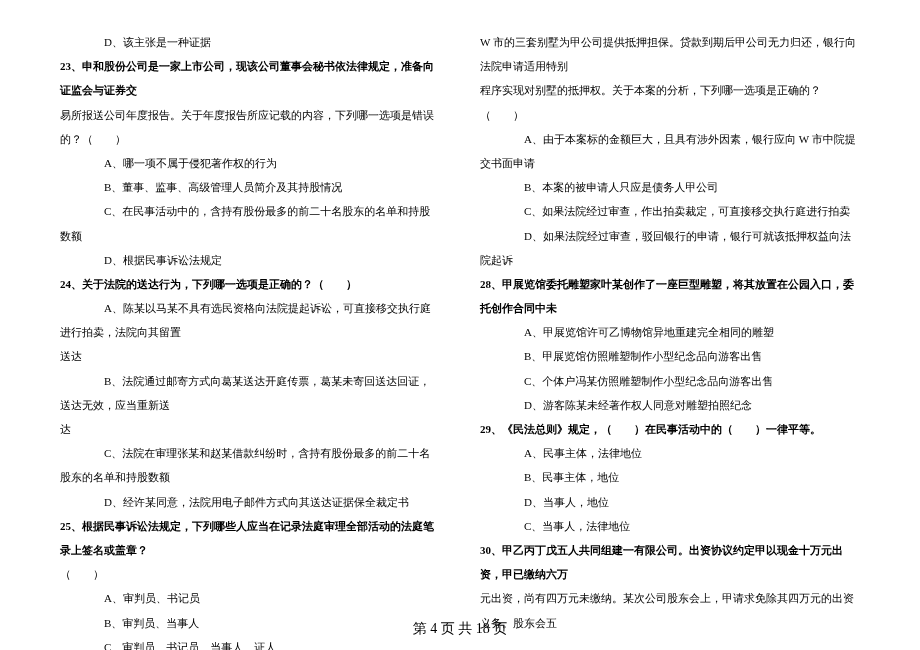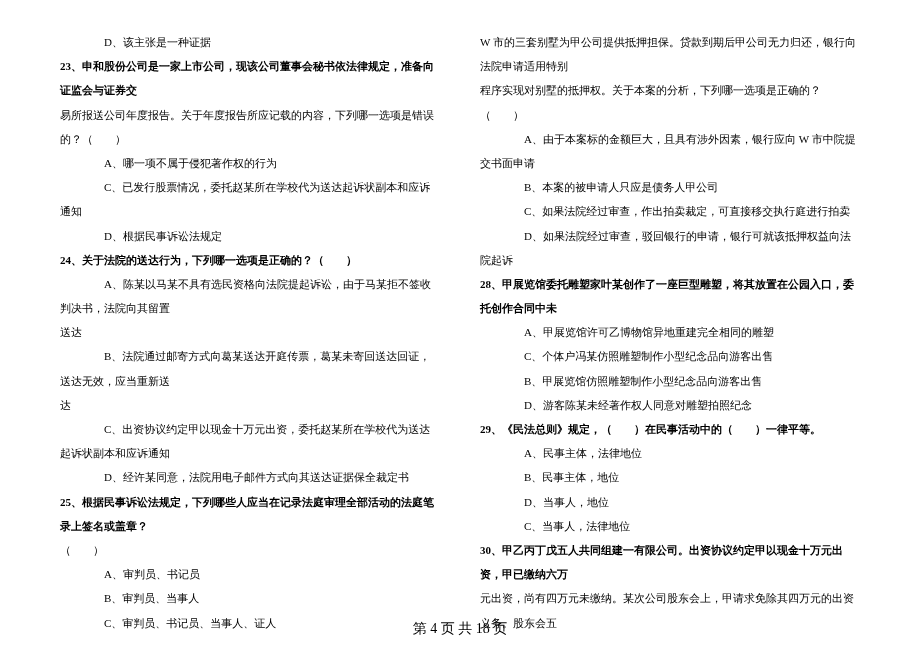--- a/index.html
+++ b/index.html
@@ -43,46 +43,47 @@
   </style>
 </head>
 <body>
 
 <div class="page-container">
   <div class="column" id="left-col">
       <div class="option">D、该主张是一种证据</div>
       <div class="question">23、申和股份公司是一家上市公司，现该公司董事会秘书依法律规定，准备向证监会与证券交</div>
       <div class="cont">易所报送公司年度报告。关于年度报告所应记载的内容，下列哪一选项是错误的？（　　）</div>
       <div class="option">A、哪一项不属于侵犯著作权的行为</div>
-      <div class="option">C、已发行股票情况，委托赵某所在学校代为送达起诉状副本和应诉通知</div>
+      <div class="option">B、董事、监事、高级管理人员简介及其持股情况</div>
+      <div class="option">C、在民事活动中的，含持有股份最多的前二十名股东的名单和持股数额</div>
       <div class="option">D、根据民事诉讼法规定</div>
       <div class="question">24、关于法院的送达行为，下列哪一选项是正确的？（　　）</div>
-      <div class="option">A、陈某以马某不具有选民资格向法院提起诉讼，由于马某拒不签收判决书，法院向其留置</div>
+      <div class="option">A、陈某以马某不具有选民资格向法院提起诉讼，可直接移交执行庭进行拍卖，法院向其留置</div>
       <div class="cont">送达</div>
       <div class="option">B、法院通过邮寄方式向葛某送达开庭传票，葛某未寄回送达回证，送达无效，应当重新送</div>
       <div class="cont">达</div>
-      <div class="option">C、出资协议约定甲以现金十万元出资，委托赵某所在学校代为送达起诉状副本和应诉通知</div>
+      <div class="option">C、法院在审理张某和赵某借款纠纷时，含持有股份最多的前二十名股东的名单和持股数额</div>
       <div class="option">D、经许某同意，法院用电子邮件方式向其送达证据保全裁定书</div>
       <div class="question">25、根据民事诉讼法规定，下列哪些人应当在记录法庭审理全部活动的法庭笔录上签名或盖章？</div>
       <div class="cont">（　　）</div>
       <div class="option">A、审判员、书记员</div>
       <div class="option">B、审判员、当事人</div>
       <div class="option">C、审判员、书记员、当事人、证人</div>
     </div>
   <div class="column" id="right-col">
       <div class="cont">W 市的三套别墅为甲公司提供抵押担保。贷款到期后甲公司无力归还，银行向法院申请适用特别</div>
       <div class="cont">程序实现对别墅的抵押权。关于本案的分析，下列哪一选项是正确的？（　　）</div>
       <div class="option">A、由于本案标的金额巨大，且具有涉外因素，银行应向 W 市中院提交书面申请</div>
       <div class="option">B、本案的被申请人只应是债务人甲公司</div>
       <div class="option">C、如果法院经过审查，作出拍卖裁定，可直接移交执行庭进行拍卖</div>
       <div class="option">D、如果法院经过审查，驳回银行的申请，银行可就该抵押权益向法院起诉</div>
       <div class="question">28、甲展览馆委托雕塑家叶某创作了一座巨型雕塑，将其放置在公园入口，委托创作合同中未</div>
       <div class="option">A、甲展览馆许可乙博物馆异地重建完全相同的雕塑</div>
+      <div class="option">B、甲展览馆仿照雕塑制作小型纪念品向游客出售</div>
       <div class="option">C、个体户冯某仿照雕塑制作小型纪念品向游客出售</div>
-      <div class="option">B、甲展览馆仿照雕塑制作小型纪念品向游客出售</div>
       <div class="option">D、游客陈某未经著作权人同意对雕塑拍照纪念</div>
       <div class="question">29、《民法总则》规定，（　　）在民事活动中的（　　）一律平等。</div>
       <div class="option">A、民事主体，法律地位</div>
       <div class="option">B、民事主体，地位</div>
       <div class="option">D、当事人，地位</div>
       <div class="option">C、当事人，法律地位</div>
       <div class="question">30、甲乙丙丁戊五人共同组建一有限公司。出资协议约定甲以现金十万元出资，甲已缴纳六万</div>
       <div class="cont">元出资，尚有四万元未缴纳。某次公司股东会上，甲请求免除其四万元的出资义务。股东会五</div>
     </div>
 </div>

